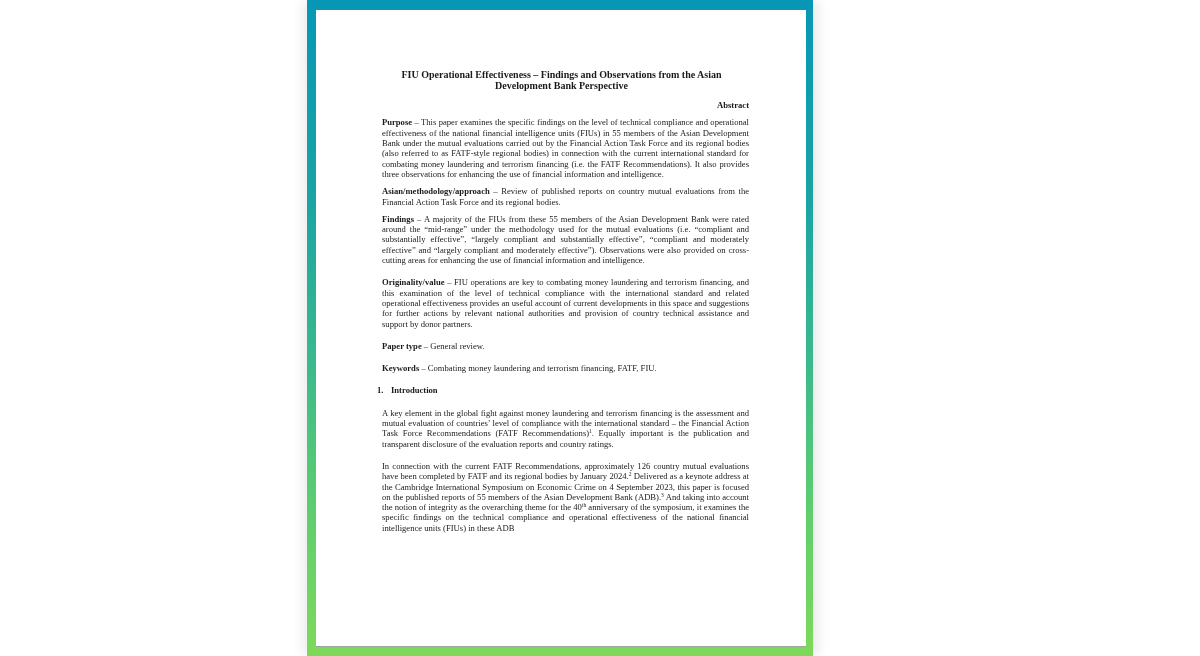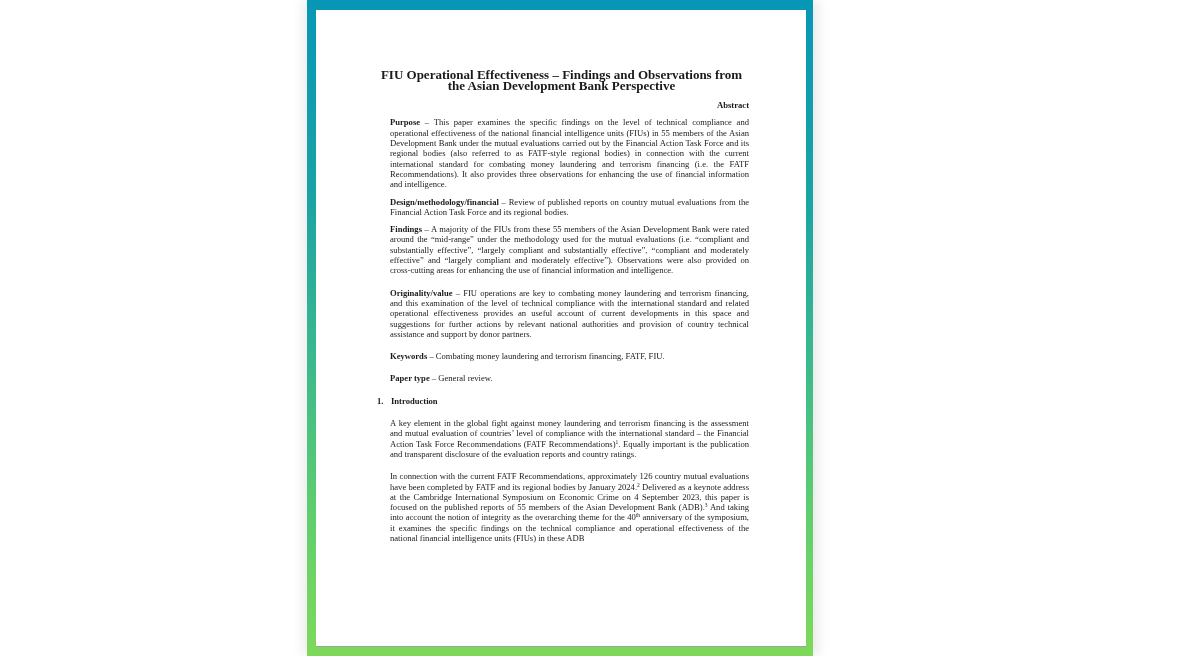--- a/index.html
+++ b/index.html
@@ -41,31 +41,31 @@
     top: 60px;
     width: 375px;
     font-family: "Liberation Serif", "DejaVu Serif", serif;
     font-size: 8.6px;
     line-height: 10.3px;
     color: #1a1a1a;
   }
   .title {
     text-align: center;
     font-weight: bold;
-    font-size: 13px;
+    font-size: 10px;
     line-height: 10.6px;
     margin: 0 0 9px 0;
   }
   .heading {
     font-weight: bold;
     margin: 0 0 7px 0;
     text-align: right;
   }
   p {
-    margin: 0 0 7px 16px;
+    margin: 0 0 7px 8px;
     text-align: justify;
   }
   p.gap { margin-bottom: 12px; }
   b { font-weight: bold; }
   .section {
     font-weight: bold;
     margin: 0 0 12px 3px;
   }
   .section .num { display: inline-block; width: 14px; }
   sup { font-size: 5.5px; line-height: 0; vertical-align: 3px; }
@@ -77,29 +77,29 @@
   <div class="frame">
     <div class="page">
       <div class="doc">
 
         <div class="title">FIU Operational Effectiveness – Findings and Observations from the Asian Development Bank Perspective</div>
 
         <div class="heading">Abstract</div>
 
         <p><b>Purpose</b><span> – This paper examines the specific findings on the level of technical compliance and operational effectiveness of the national financial intelligence units (FIUs) in 55 members of the Asian Development Bank under the mutual evaluations carried out by the Financial Action Task Force and its regional bodies (also referred to as FATF-style regional bodies) in connection with the current international standard for combating money laundering and terrorism financing (i.e. the FATF Recommendations).  It also provides three observations for enhancing the use of financial information and intelligence.</span></p>
 
-        <p><b>Design/methodology/financial</b><span> – Review of published reports on country mutual evaluations from the Financial Action Task Force and its regional bodies.</span></p>
+        <p><b>Asian/methodology/approach</b><span> – Review of published reports on country mutual evaluations from the Financial Action Task Force and its regional bodies.</span></p>
 
         <p class="gap"><b>Findings</b><span> – A majority of the FIUs from these 55 members of the Asian Development Bank were rated around the “mid-range” under the methodology used for the mutual evaluations (i.e. “compliant and substantially effective”, “largely compliant and substantially effective”, “compliant and moderately effective” and “largely compliant and moderately effective”). Observations were also provided on cross-cutting areas for enhancing the use of financial information and intelligence.</span></p>
 
         <p class="gap"><b>Originality/value</b><span> – FIU operations are key to combating money laundering and terrorism financing, and this examination of the level of technical compliance with the international standard and related operational effectiveness provides an useful account of current developments in this space and suggestions for further actions by relevant national authorities and provision of country technical assistance and support by donor partners.</span></p>
 
+        <p class="gap"><b>Paper type</b><span> – General review.</span></p>
+
         <p class="gap"><b>Keywords</b><span> – Combating money laundering and terrorism financing, FATF, FIU.</span></p>
-
-        <p class="gap"><b>Paper type</b><span> – General review.</span></p>
 
         <div class="section"><span class="num">1.</span><span>Introduction</span></div>
 
         <p class="gap"><span>A key element in the global fight against money laundering and terrorism financing is the assessment and mutual evaluation of countries’ level of compliance with the international standard – the Financial Action Task Force Recommendations (FATF Recommendations)</span><sup>1</sup><span>.  Equally important is the publication and transparent disclosure of the evaluation reports and country ratings.</span></p>
 
         <p><span>In connection with the current FATF Recommendations, approximately 126 country mutual evaluations have been completed by FATF and its regional bodies by January 2024.</span><sup>2</sup><span>  Delivered as a keynote address at the Cambridge International Symposium on Economic Crime on 4 September 2023, this paper is focused on the published reports of 55 members of the Asian Development Bank (ADB).</span><sup>3</sup><span>  And taking into account the notion of integrity as the overarching theme for the 40</span><sup>th</sup><span> anniversary of the symposium, it examines the specific findings on the technical compliance and operational effectiveness of the national financial intelligence units (FIUs) in these ADB</span></p>
 
       </div>
     </div>
   </div>

